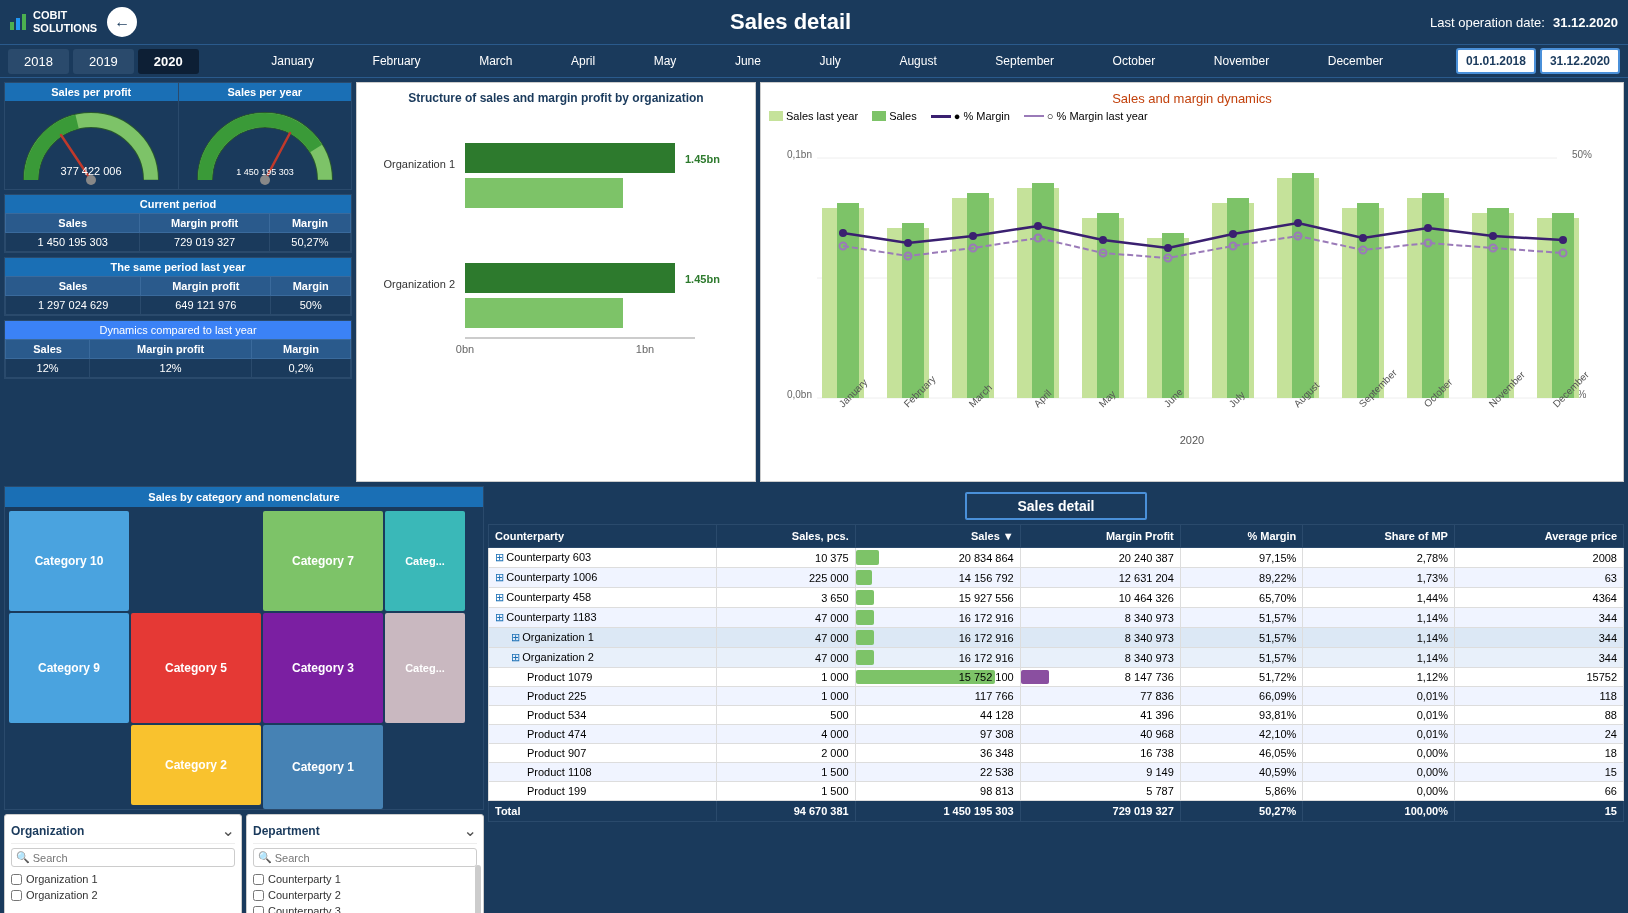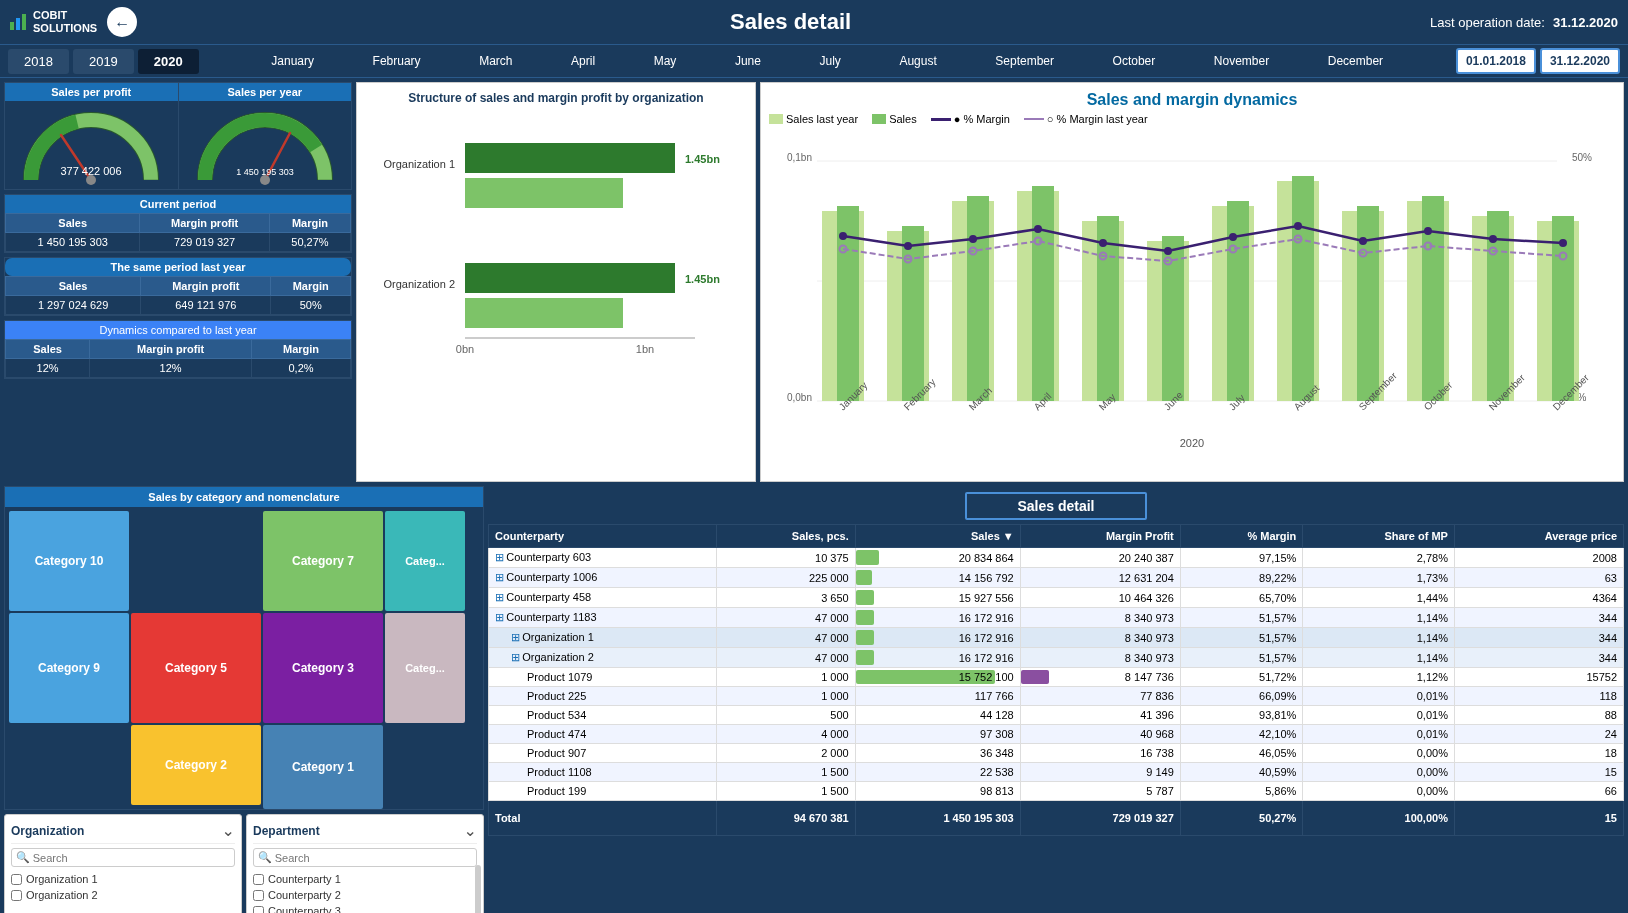--- a/index.html
+++ b/index.html
@@ -96,21 +96,21 @@
         <tr>
           <td style="color:#fff; padding:3px 6px; text-align:center; border:1px solid #2a4a6c;">1 450 195 303</td>
           <td style="color:#fff; padding:3px 6px; text-align:center; border:1px solid #2a4a6c;">729 019 327</td>
           <td style="color:#fff; padding:3px 6px; text-align:center; border:1px solid #2a4a6c;">50,27%</td>
         </tr>
       </tbody>
         </table>
     </div>
 
     <div style="border:1px solid #2a4a6c;">
-      <div style="background:#1a6fb5; color:#fff; font-size:11px; font-weight:bold; padding:3px; text-align:center;border-radius:7px;">The same period last year</div>
+      <div style="background:#1a6fb5; color:#fff; font-size:11px; font-weight:bold; padding:3px; text-align:center;">The same period last year</div>
       <table style="width:100%; border-collapse:collapse; font-size:11px;">
         <tbody>
             <tr>
           <th style="background:#2a5a8c; color:#fff; padding:3px 6px; text-align:center; border:1px solid #3a6a9c;">Sales</th>
           <th style="background:#2a5a8c; color:#fff; padding:3px 6px; text-align:center; border:1px solid #3a6a9c;">Margin profit</th>
           <th style="background:#2a5a8c; color:#fff; padding:3px 6px; text-align:center; border:1px solid #3a6a9c;">Margin</th>
         </tr>
         <tr>
           <td style="color:#fff; padding:3px 6px; text-align:center; border:1px solid #2a4a6c;">1 297 024 629</td>
           <td style="color:#fff; padding:3px 6px; text-align:center; border:1px solid #2a4a6c;">649 121 976</td>
@@ -155,21 +155,21 @@
       <rect x="100" y="185" width="158" height="30" fill="#7dc368"></rect>
       <text x="320" y="170" font-size="11" fill="#2d7a2d" font-weight="bold">1.45bn</text>
 
       <line x1="100" y1="225" x2="330" y2="225" stroke="#999" stroke-width="1"></line>
       <text x="100" y="240" text-anchor="middle" font-size="11" fill="#666">0bn</text>
       <text x="280" y="240" text-anchor="middle" font-size="11" fill="#666">1bn</text>
     </svg>
   </div>
 
   <div style="flex:1; background:#fff; padding:8px; border:1px solid #ccc; min-width:0;">
-    <div style="font-size:16px; font-weight:bold; color:#0369a1; margin-bottom:4px; text-align:center;">Sales and margin dynamics</div>
+    <div style="font-size:13px; font-weight:normal; color:#c2410c; margin-bottom:4px; text-align:center;">Sales and margin dynamics</div>
     
     <div style="display:flex; gap:14px; margin-bottom:6px; font-size:11px; align-items:center; flex-wrap:wrap;">
       <span style="display:flex; align-items:center; gap:3px;">
         <span style="width:14px; height:10px; background:#c5e29a; display:inline-block;"></span> Sales last year
       </span>
       <span style="display:flex; align-items:center; gap:3px;">
         <span style="width:14px; height:10px; background:#7dc368; display:inline-block;"></span> Sales
       </span>
       <span style="display:flex; align-items:center; gap:3px;">
         <span style="width:20px; height:3px; background:#3a2070; display:inline-block;"></span>● % Margin
@@ -504,20 +504,20 @@
             <td style="padding:3px 6px; border:1px solid #ddd; text-align:right;">66</td>
           </tr>
         </tbody>
         <tfoot>
           <tr style="background:#1a3a5c;">
             <td style="color:#fff; padding:4px 6px; border:1px solid #2a4a6c; font-weight:bold;">Total</td>
             <td style="color:#fff; padding:4px 6px; border:1px solid #2a4a6c; text-align:right; font-weight:bold;">94 670 381</td>
             <td style="color:#fff; padding:4px 6px; border:1px solid #2a4a6c; text-align:right; font-weight:bold;">1 450 195 303</td>
             <td style="color:#fff; padding:4px 6px; border:1px solid #2a4a6c; text-align:right; font-weight:bold;">729 019 327</td>
             <td style="color:#fff; padding:4px 6px; border:1px solid #2a4a6c; text-align:right; font-weight:bold;">50,27%</td>
-            <td style="color:#fff; padding:11px 6px; border:1px solid #2a4a6c; text-align:right; font-weight:bold;">100,00%</td>
+            <td style="color:#fff; padding:4px 6px; border:1px solid #2a4a6c; text-align:right; font-weight:bold;">100,00%</td>
             <td style="color:#fff; padding:4px 6px; border:1px solid #2a4a6c; text-align:right; font-weight:bold;">15</td>
           </tr>
         </tfoot>
       </table>
     </div>
   </div>
 </div>
 
 </body></html>

